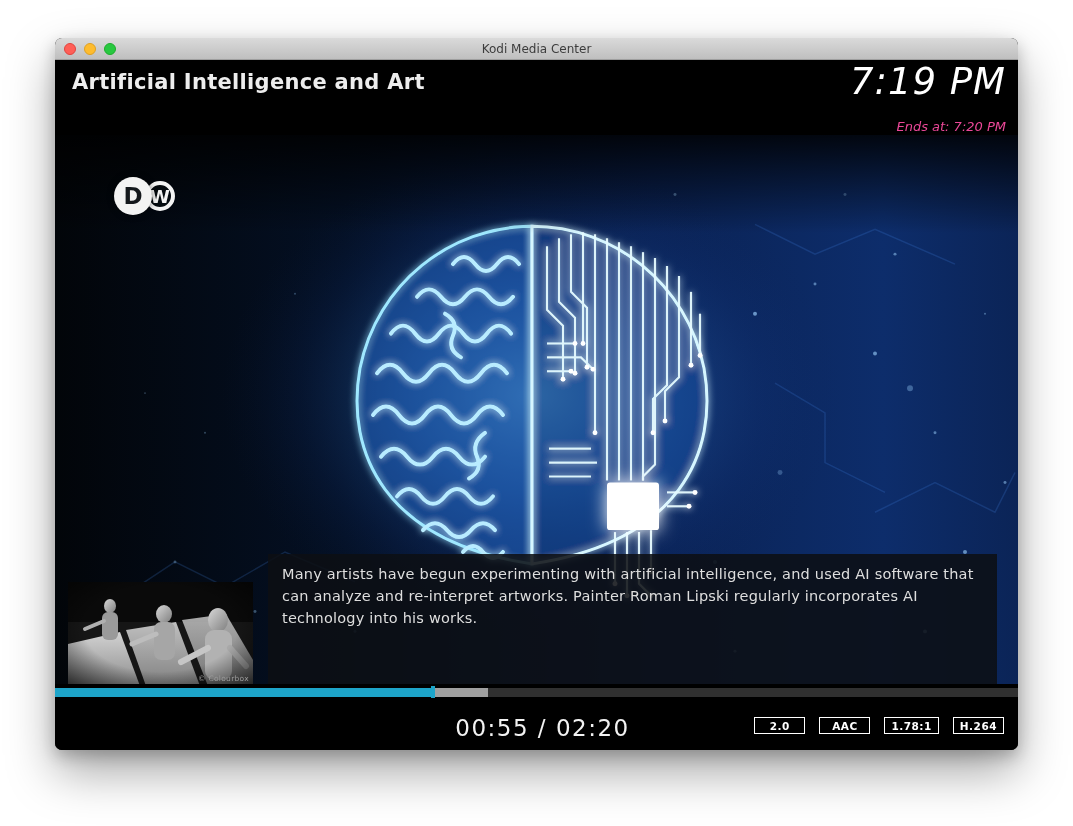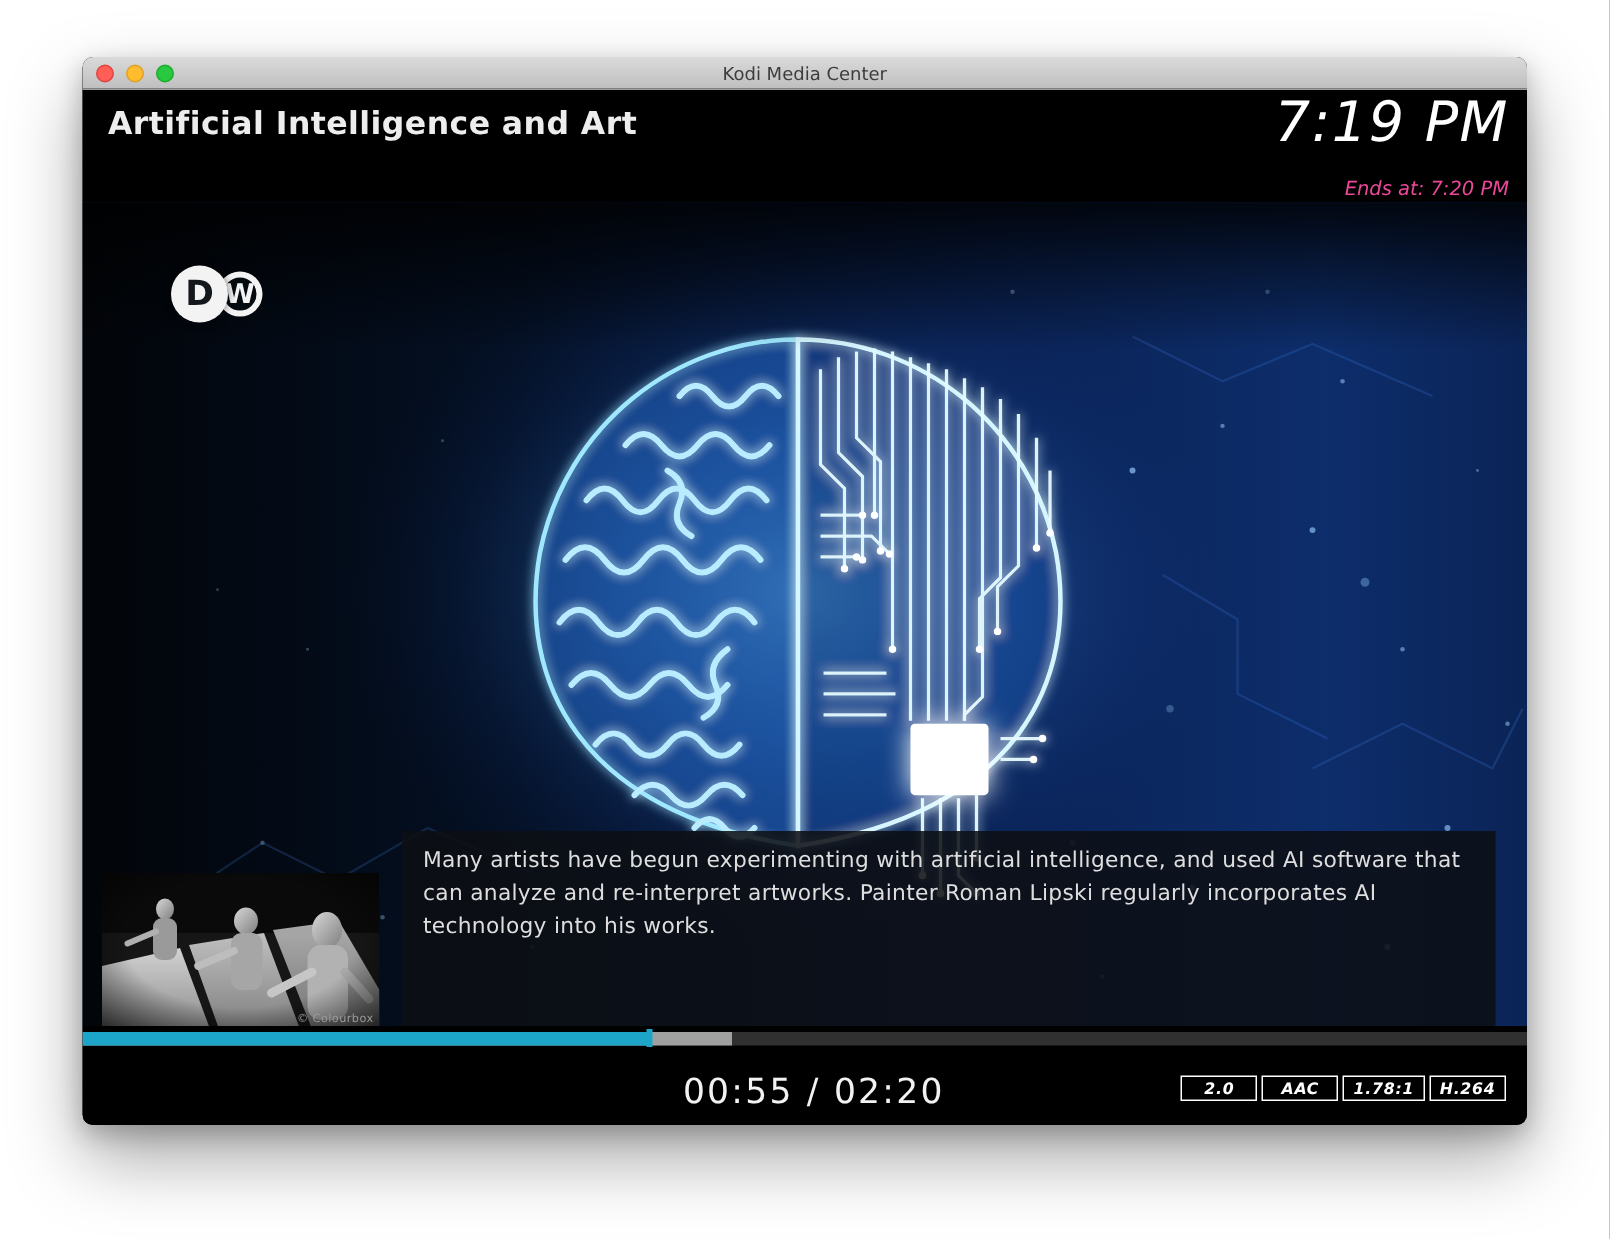--- a/index.html
+++ b/index.html
@@ -47,21 +47,21 @@
   
   .progress-row { flex:0 0 14px; background:#000; padding-top:4px; }
   .seekbar { position:relative; height:9px; width:100%; background:#303030; cursor:pointer; }
   .progress-buffered { position:absolute; left:0; top:0; bottom:0; background:#a0a0a0; }
   .progress-played   { position:absolute; left:0; top:0; bottom:0; background:#1da4c9; }
   .seek-handle { position:absolute; top:-2px; width:4px; height:13px; background:#1da4c9; }
 
   
   .bottom-bar { flex:0 0 52px; background:#000; position:relative; }
   .time-display { position:absolute; left:0; right:0; top:17px; text-align:center; font-size:23px; color:#f2f2f2; letter-spacing:1.5px; text-shadow:1px 1px 2px rgba(0,0,0,.9);padding-left:12px; }
-  .badges { position:absolute; right:14px; top:19px; display:flex; gap:3px;font-style:italic; }
+  .badges { position:absolute; right:14px; top:19px; display:flex; gap:14px; }
   .badge { min-width:51px; height:17px; border:1.5px solid #fff; color:#fff; font-size:10.5px; font-weight:bold; display:flex; align-items:center; justify-content:center; letter-spacing:.5px; padding:0 6px; }
 </style>
 </head>
 <body>
 
 <div class="window">
 
   <div class="titlebar">
     <div class="lights">
       <span class="light red"></span>

